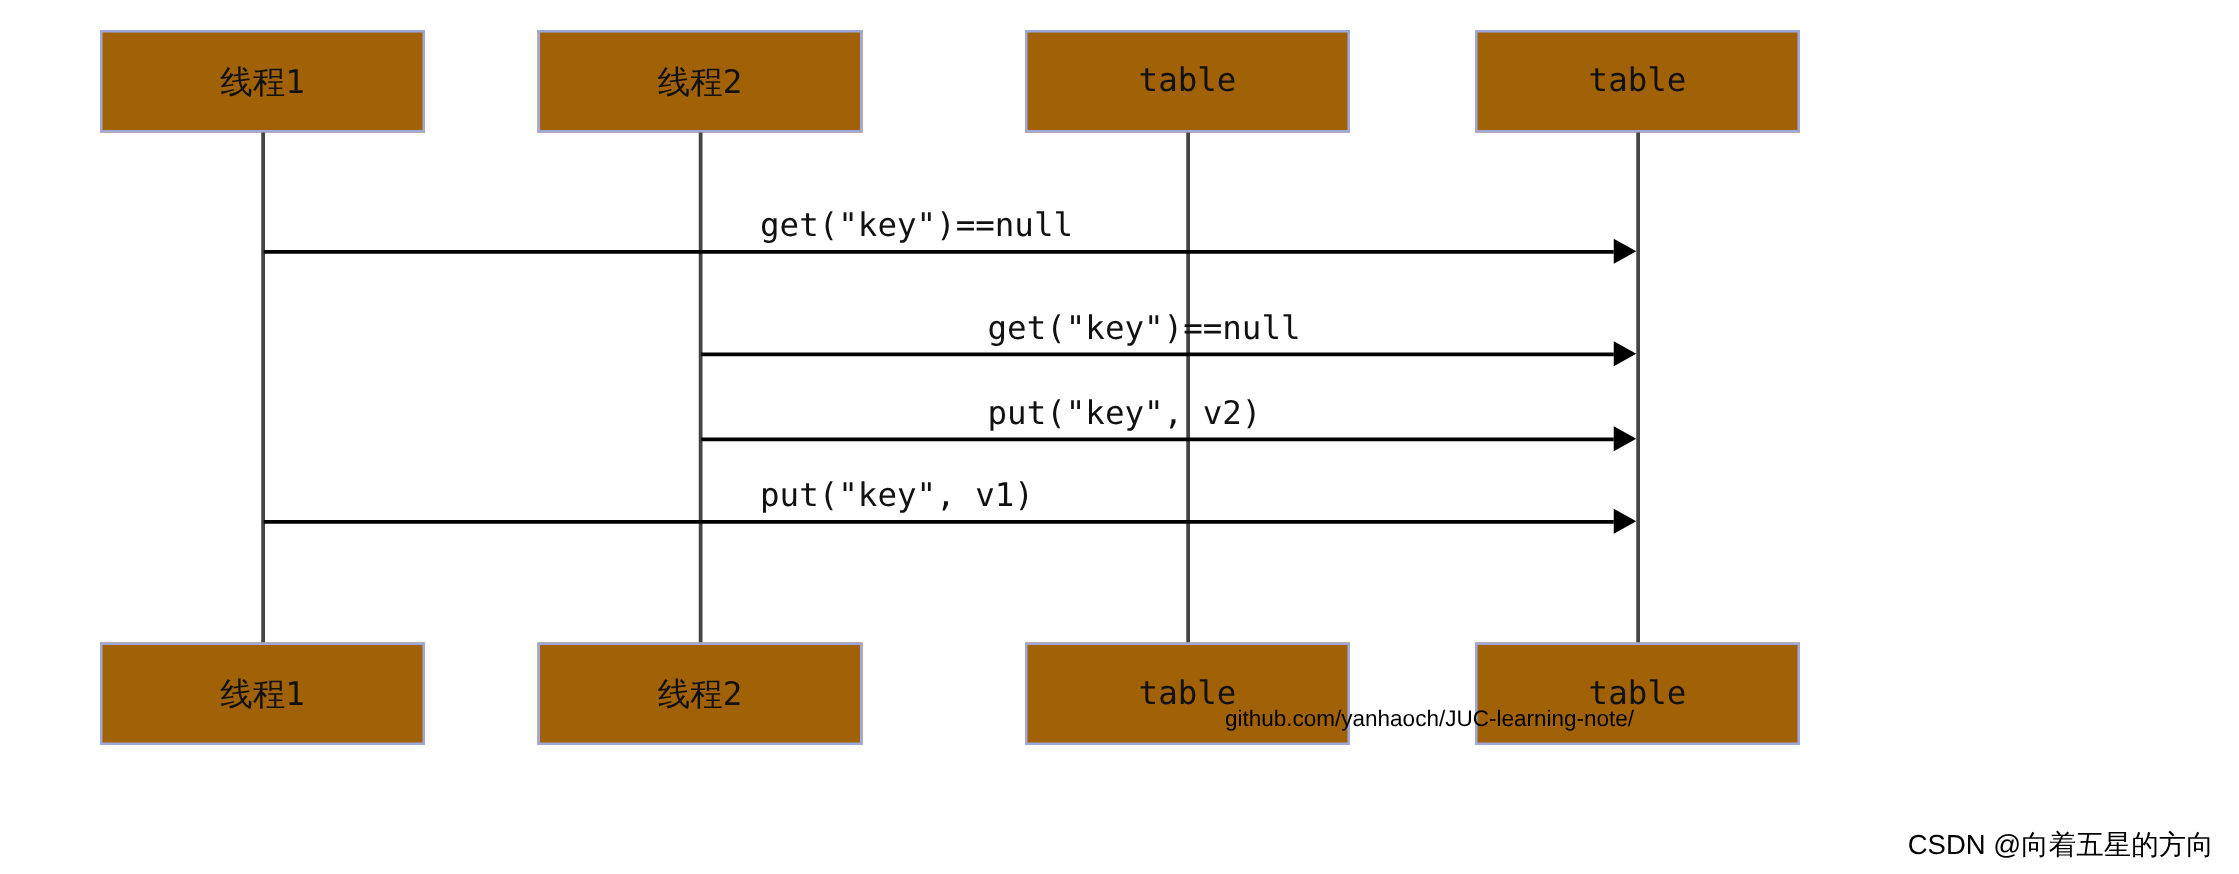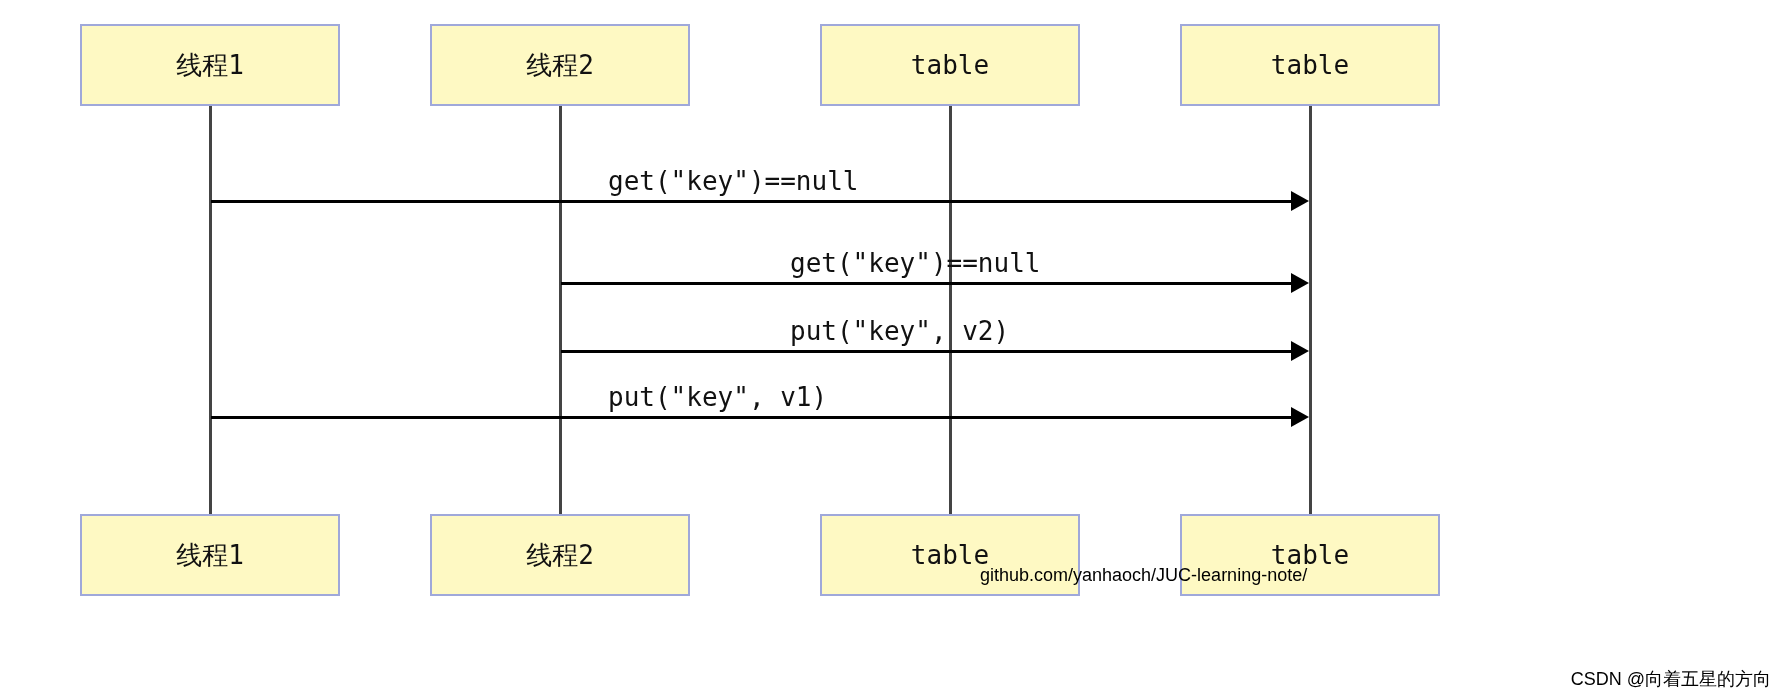--- a/index.html
+++ b/index.html
@@ -11,21 +11,21 @@
     font-family: "Consolas", "Monaco", "Menlo", monospace;
     font-size: 26px;
     color: #111;
     position: relative;
     overflow: hidden;
   }
   .participant-box {
     position: absolute;
     width: 260px;
     height: 82px;
-    background: #fef9c3;
+    background: #a16207;
     border: 2px solid #9fa8da;
     display: flex;
     align-items: center;
     justify-content: center;
     box-sizing: border-box;
     font-weight: 500;
   }
   .lifeline {
     position: absolute;
     width: 3px;
@@ -102,13 +102,13 @@
   <span>线程2</span>
 </div>
 <div class="participant-box" style="left:820px; top:514px;">
   <span>table</span>
 </div>
 <div class="participant-box" style="left:1180px; top:514px;">
   <span>table</span>
 </div>
 
 <div class="wm" style="left:980px; top:565px;">github.com/yanhaoch/JUC-learning-note/</div>
-<div class="wm" style="right:20px; bottom:8px; font-size:18px;">CSDN @向着五星的方向</div>
+<div class="wm" style="right:20px; bottom:8px; font-size:22px;">CSDN @向着五星的方向</div>
 
 </body></html>

